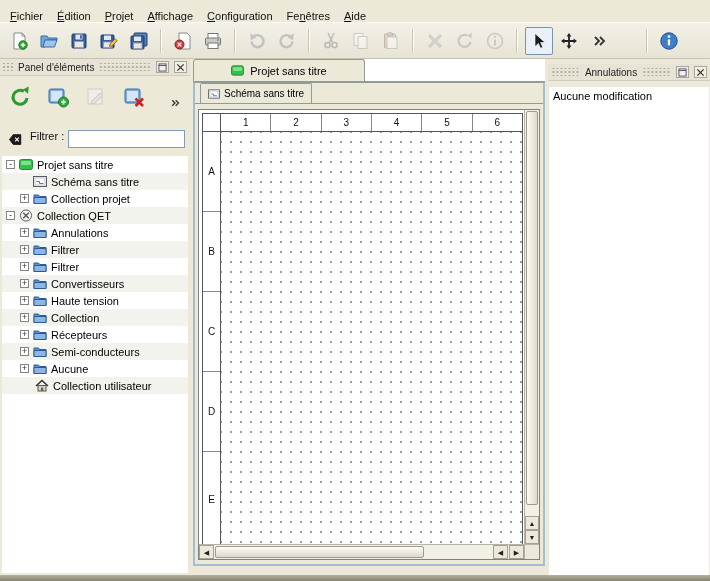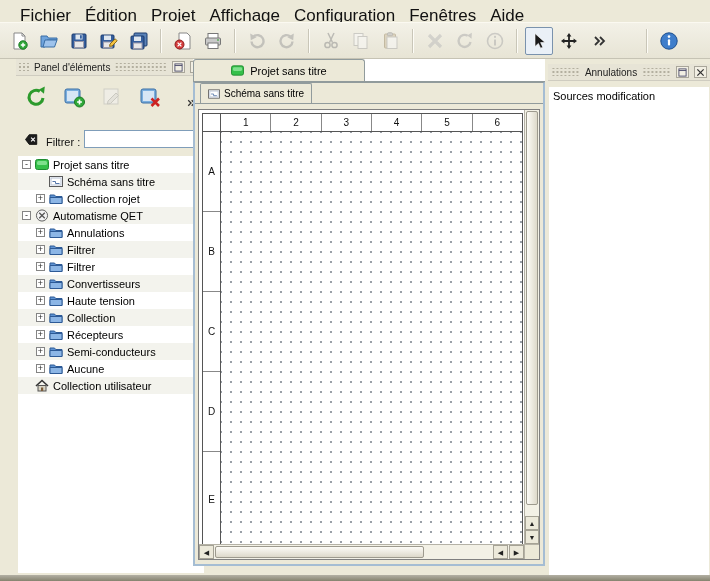--- a/index.html
+++ b/index.html
@@ -2,21 +2,21 @@
 <html><head>
 <meta charset="utf-8">
 <style>
   * { box-sizing: border-box; margin: 0; padding: 0; }
   html,body { width:710px; height:581px; overflow:hidden;
     font-family:"Liberation Sans", sans-serif; }
   #app { position:relative; width:710px; height:581px; background:#ece9d8; }
 
   
   .menubar { position:absolute; left:0; top:0; width:710px; height:32px;
-    display:flex; align-items:center; padding-left:13px; font-size:17px; color:#111; }
+    display:flex; align-items:center; padding-left:3px; font-size:11px; color:#111; }
   .menu-item { padding:4px 7px; cursor:default; }
   .menu-item u { text-decoration:underline; }
 
   
   .toolbar { position:absolute; left:0; top:22px; width:710px; height:37px;
     display:flex; align-items:center; padding:0 4px;
     border-top:1px solid #fbf9f1; border-bottom:1px solid #c6c3b4;
     background:linear-gradient(#f3f1e7,#e7e4d5); }
   .tbtn { width:28px; height:28px; display:flex; align-items:center; justify-content:center;
     border:1px solid transparent; border-radius:2px; margin:0 1px; }
@@ -34,30 +34,30 @@
     background:#e7e4d6; border-bottom:1px solid #cfccc0; font-size:10px; color:#222; flex:0 0 17px; }
   .grip { height:8px;
     background-image:radial-gradient(circle,#b3af9f 1px,transparent 1.2px);
     background-size:4px 4px; background-position:center; }
   .grip.fixed { width:10px; } .grip.grow { flex:1; }
   .hbtn { width:13px; height:12px; display:flex; align-items:center; justify-content:center;
     border:1px solid #a9a69a; background:#f2efe3; }
   .hbtn .icon { width:9px; height:9px; }
 
   
-  .left-panel { position:absolute; left:16px; top:59px; width:190px; height:516px;
+  .left-panel { position:absolute; left:0; top:59px; width:190px; height:516px;
     display:flex; flex-direction:column; }
   .lp-toolbar { display:flex; align-items:center; gap:8px; padding:6px 6px 2px 5px; }
   .lp-btn { width:30px; height:30px; display:flex; align-items:center; justify-content:center;
     border:1px solid transparent; border-radius:2px; }
   .lp-btn .icon { width:24px; height:24px; }
   .lp-btn.disabled { opacity:.5; }
   .lp-btn.overflow { margin-left:auto; width:18px; height:18px; align-self:flex-end; }
   .lp-btn.overflow .icon { width:14px; height:14px; }
-  .filter-row { display:flex; align-items:flex-end; gap:4px; padding:16px 5px 2px 4px; }
+  .filter-row { display:flex; align-items:flex-start; gap:4px; padding:16px 5px 2px 4px; }
   .filter-clear { width:22px; height:18px; display:flex; align-items:center; justify-content:center; }
   .filter-clear .icon { width:17px; height:15px; }
   .filter-label { font-size:11px; color:#111; white-space:nowrap; }
   .filter-input { flex:1; height:18px; border:1px solid #7f9db9; background:#fff;
     font-size:11px; padding:0 3px; min-width:0; font-family:"Liberation Sans",sans-serif; }
   .tree { flex:1; margin:6px 2px 2px 2px; background:#fff; overflow:hidden; }
   .tree-row { height:17px; display:flex; align-items:center; gap:4px; font-size:11px; color:#000; }
   .tree-row:nth-child(even) { background:#f3f3ed; }
   .toggle { width:9px; height:9px; flex:0 0 9px; border:1px solid #848484; background:#fff;
     font-size:9px; line-height:7px; text-align:center; color:#333; }
@@ -417,31 +417,31 @@
           <span>Schéma sans titre</span>
         </div>
         <div class="tree-row" style="padding-left: 18px;">
           <span class="toggle">+</span>
           <span class="icon tree-icon">
             <svg viewBox="0 0 14 12">
               <path d="M1 2.5 h4.5 l1.2 1.5 H13 v7 H1z" fill="#5e93d3" stroke="#2d5a96"></path>
               <path d="M1 5 h12 v6 H1z" fill="#8cb6e6" stroke="#2d5a96"></path>
             </svg>
           </span>
-          <span>Collection rojet</span>
+          <span>Collection projet</span>
         </div>
         <div class="tree-row" style="padding-left: 4px;">
           <span class="toggle">-</span>
           <span class="icon tree-icon">
             <svg viewBox="0 0 14 14">
               <circle cx="7" cy="7" r="6" fill="#f4f4f4" stroke="#555"></circle>
               <path d="M4 4 l6 6 M10 4 l-6 6" stroke="#555" stroke-width="1.4"></path>
             </svg>
           </span>
-          <span>Automatisme QET</span>
+          <span>Collection QET</span>
         </div>
         <div class="tree-row" style="padding-left: 18px;">
           <span class="toggle">+</span>
           <span class="icon tree-icon">
             <svg viewBox="0 0 14 12">
               <path d="M1 2.5 h4.5 l1.2 1.5 H13 v7 H1z" fill="#5e93d3" stroke="#2d5a96"></path>
               <path d="M1 5 h12 v6 H1z" fill="#8cb6e6" stroke="#2d5a96"></path>
             </svg>
           </span>
           <span>Annulations</span>
@@ -519,21 +519,21 @@
         <div class="tree-row" style="padding-left: 18px;">
           <span class="toggle">+</span>
           <span class="icon tree-icon">
             <svg viewBox="0 0 14 12">
               <path d="M1 2.5 h4.5 l1.2 1.5 H13 v7 H1z" fill="#5e93d3" stroke="#2d5a96"></path>
               <path d="M1 5 h12 v6 H1z" fill="#8cb6e6" stroke="#2d5a96"></path>
             </svg>
           </span>
           <span>Aucune</span>
         </div>
-        <div class="tree-row" style="padding-left: 4px;">
+        <div class="tree-row" style="padding-left: 20px;">
           <span class="toggle hidden"></span>
           <span class="icon tree-icon">
             <svg viewBox="0 0 14 13">
               <path d="M1 7 L7 1.5 L13 7" fill="none" stroke="#333" stroke-width="1.6"></path>
               <rect x="3" y="6.5" width="8" height="5.5" fill="#d9d4c4" stroke="#555"></rect>
               <rect x="6" y="8.5" width="2.2" height="3.5" fill="#7a5c3a"></rect>
             </svg>
           </span>
           <span>Collection utilisateur</span>
         </div>
@@ -628,18 +628,18 @@
         </span>
       <span class="hbtn">
           <span class="icon">
             <svg viewBox="0 0 10 10">
               <path d="M1.5 1.5 L8.5 8.5 M8.5 1.5 L1.5 8.5" stroke="#333" stroke-width="1.4"></path>
             </svg>
           </span>
         </span>
     </div>
     <div class="undo-content">
-      <span>Sources modification</span>
+      <span>Aucune modification</span>
     </div>
   </div>
 
   <div class="bottom-strip"></div>
 </div>
 
 </body></html>

